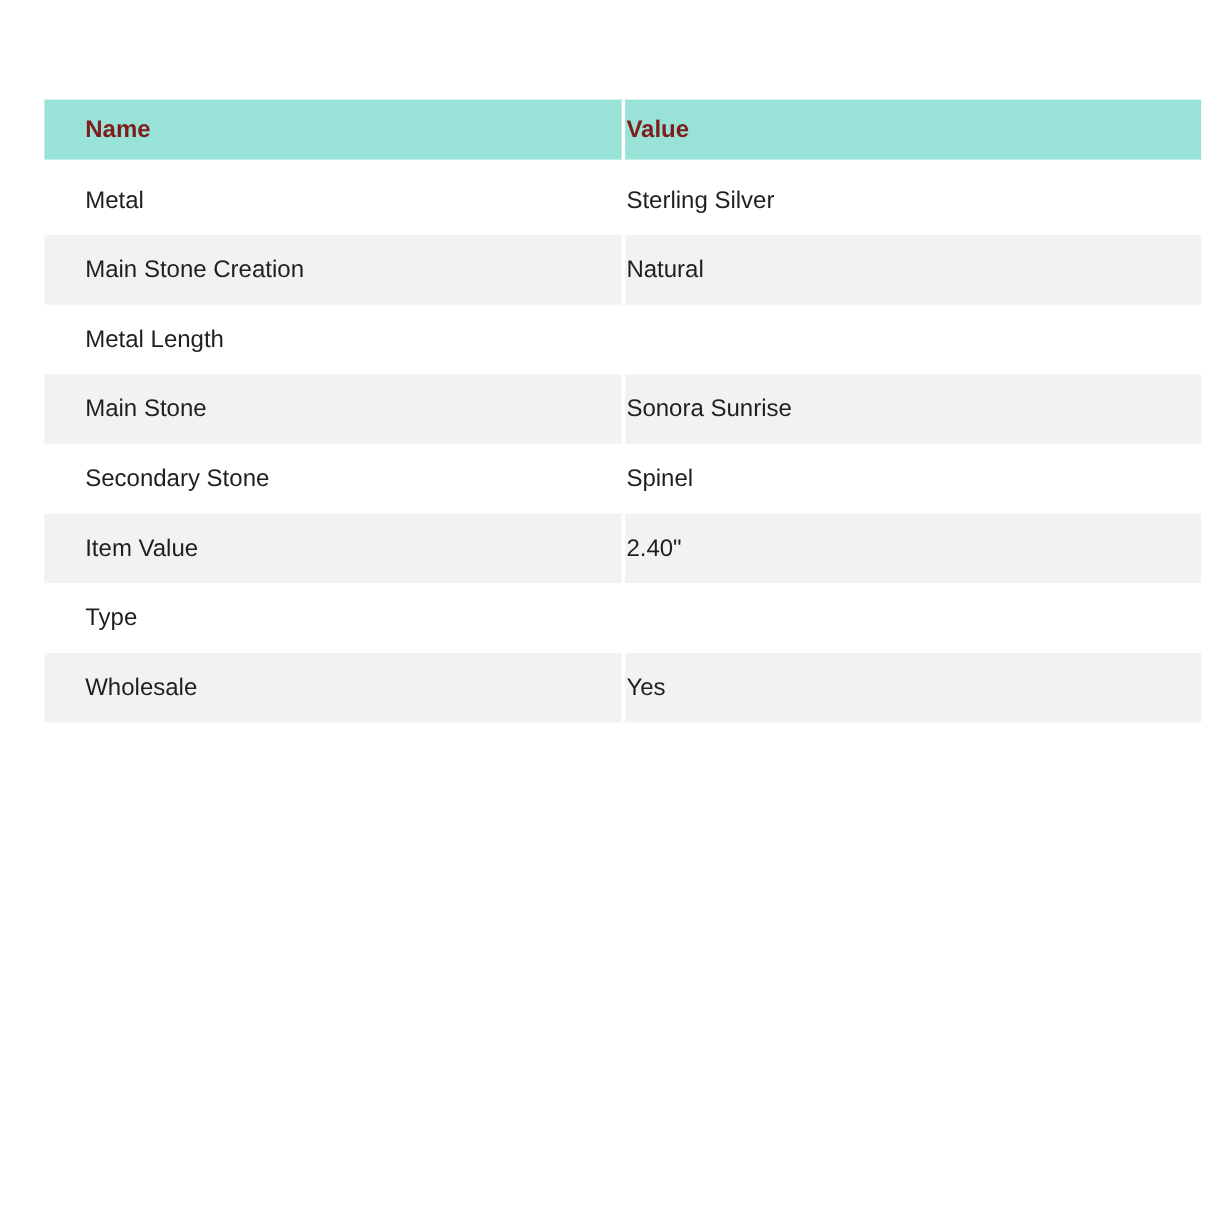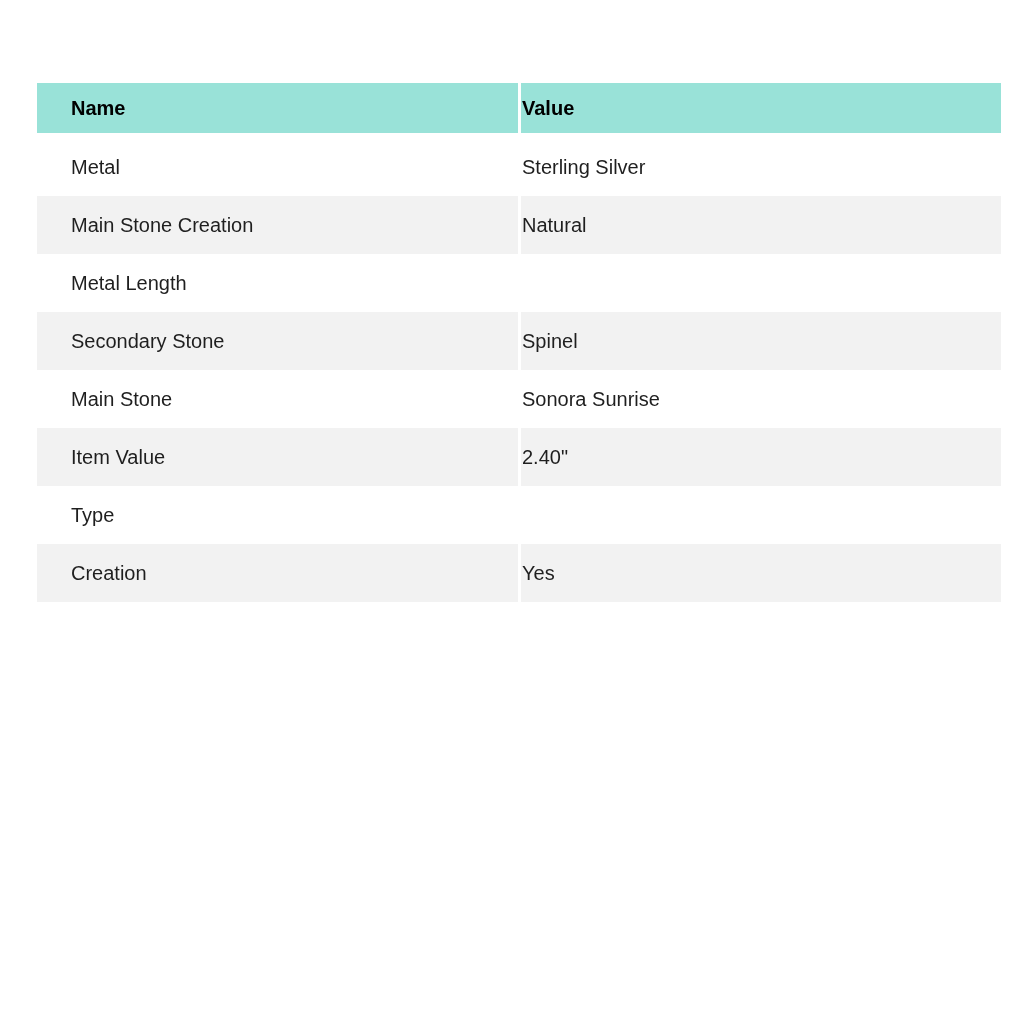--- a/index.html
+++ b/index.html
@@ -25,21 +25,21 @@
     left: 37px;
     width: 964px;
   }
   .t-header {
     display: flex;
     height: 50px;
     background: var(--header-bg);
     margin-bottom: 5px;
     font-size: 20px;
     font-weight: 700;
-    color: #000000;
+    color: #7f1d1d;
   }
   .t-row {
     display: flex;
     height: 58px;
     font-size: 20px;
     font-weight: 400;
     background: var(--row-bg);
   }
   #table-body .t-row:nth-child(even) {
     background: var(--row-alt-bg);
@@ -73,32 +73,32 @@
     <div class="cell-value">Sterling Silver</div>
   </div>
       <div class="t-row">
     <div class="cell-name">Main Stone Creation</div>
     <div class="cell-value">Natural</div>
   </div>
       <div class="t-row">
     <div class="cell-name">Metal Length</div>
   </div>
       <div class="t-row">
+    <div class="cell-name">Main Stone</div>
+    <div class="cell-value">Sonora Sunrise</div>
+  </div>
+      <div class="t-row">
     <div class="cell-name">Secondary Stone</div>
     <div class="cell-value">Spinel</div>
-  </div>
-      <div class="t-row">
-    <div class="cell-name">Main Stone</div>
-    <div class="cell-value">Sonora Sunrise</div>
   </div>
       <div class="t-row">
     <div class="cell-name">Item Value</div>
     <div class="cell-value">2.40"</div>
   </div>
       <div class="t-row">
     <div class="cell-name">Type</div>
   </div>
       <div class="t-row">
-    <div class="cell-name">Creation</div>
+    <div class="cell-name">Wholesale</div>
     <div class="cell-value">Yes</div>
   </div>
     </div>
 </div>
 
 </body></html>

